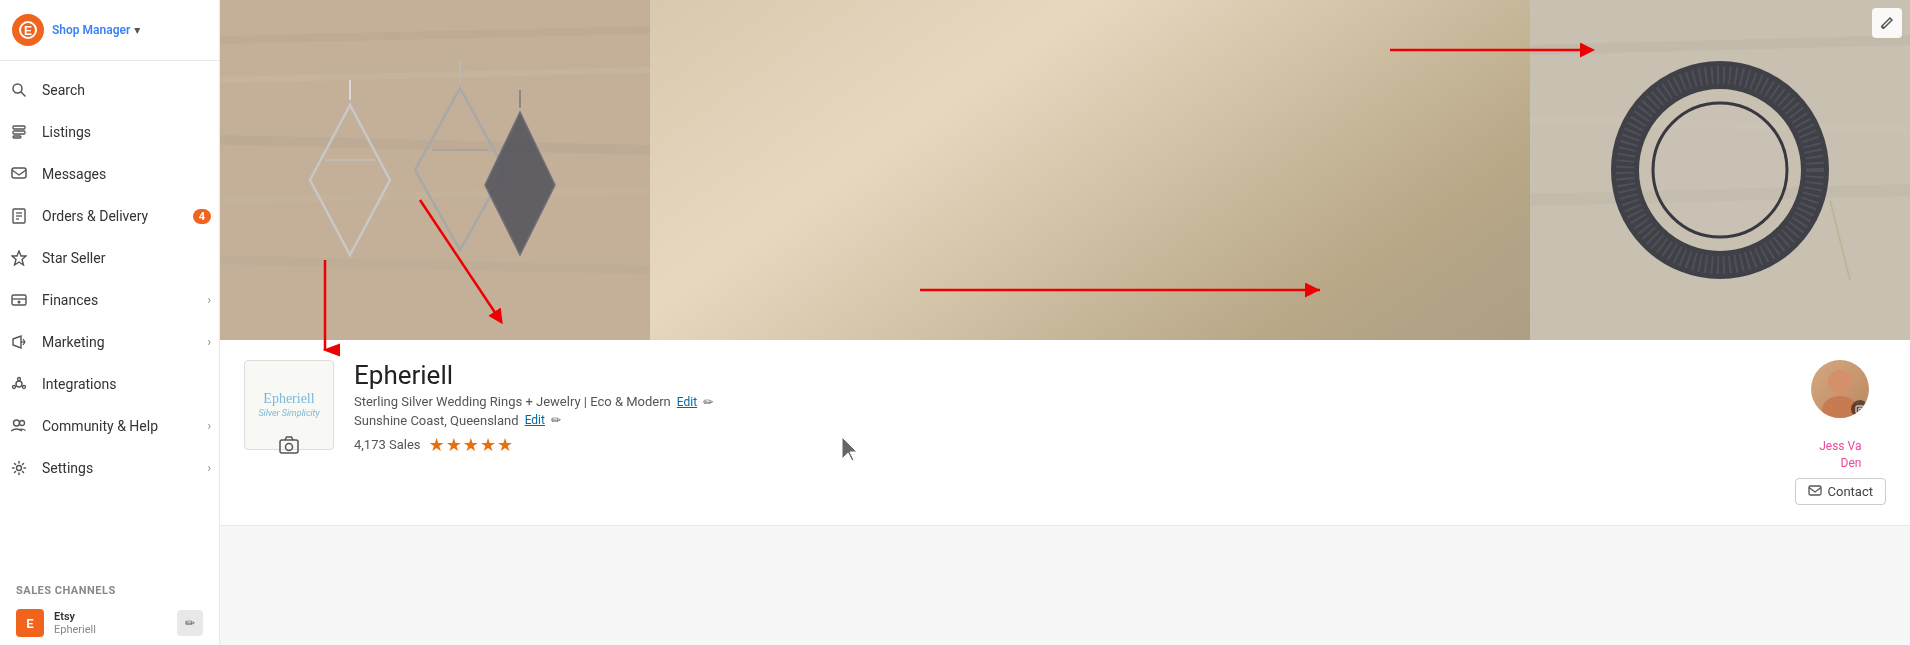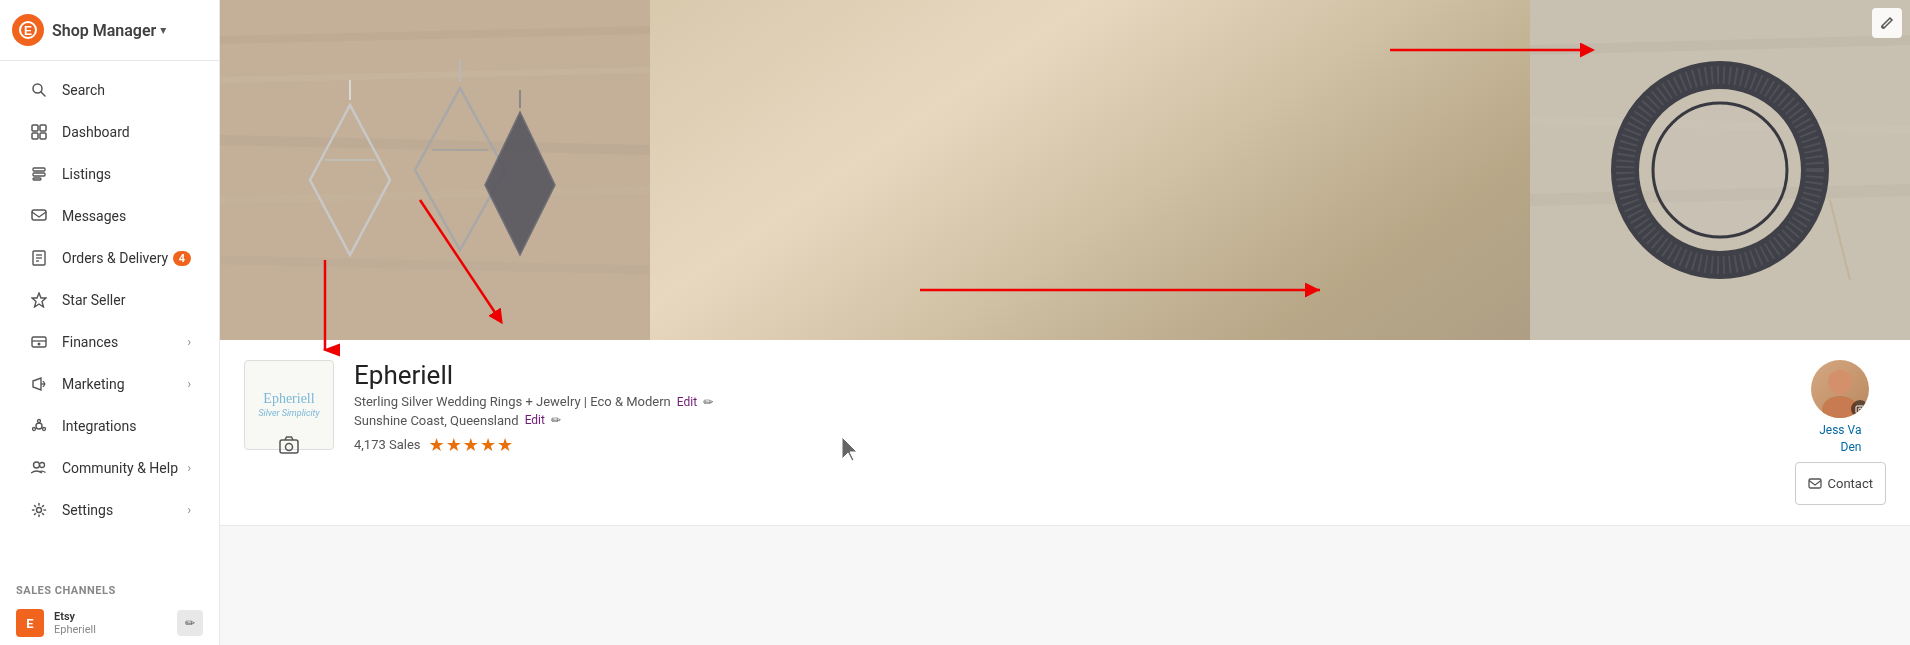--- a/index.html
+++ b/index.html
@@ -31,39 +31,39 @@
       border-radius: 50%;
       display: flex;
       align-items: center;
       justify-content: center;
       color: #fff;
       font-size: 16px;
       margin-right: 8px;
       flex-shrink: 0;
     }
     .sidebar-header .title-text {
-      font-size: 16px;
+      font-size: 12px;
       font-weight: 600;
-      color: #404040;
+      color: #3b82f6;
     }
     .sidebar-header .chevron {
       margin-left: 4px;
       font-size: 12px;
       color: #555;
     }
 
     .sidebar-nav {
       flex: 1;
       padding: 8px 0;
     }
 
     .nav-item {
       display: flex;
       align-items: center;
-      padding: 10px 28px;
+      padding: 10px 8px;
       cursor: pointer;
       color: #333;
       font-size: 14px;
       position: relative;
       text-decoration: none;
     }
     .nav-item .nav-icon {
       width: 22px;
       height: 22px;
       margin-right: 12px;
@@ -301,22 +301,23 @@
     }
     .shop-subtitle {
       font-size: 13px;
       color: #555;
       margin-bottom: 4px;
       display: flex;
       align-items: center;
       gap: 6px;
     }
     .edit-link {
-      color: #701a75;
+      color: #0369a1;
       font-size: 12px;
+      text-decoration: underline;
       cursor: pointer;
     }
     .edit-icon { font-size: 12px; color: #555; cursor: pointer; }
     .shop-location {
       font-size: 13px;
       color: #555;
       margin-bottom: 6px;
       display: flex;
       align-items: flex-start;
       gap: 6px;
@@ -366,32 +367,32 @@
       width: 18px;
       height: 18px;
       display: flex;
       align-items: center;
       justify-content: center;
       font-size: 10px;
       color: #fff;
     }
     .user-names {
       font-size: 12px;
-      color: #0369a1;
+      color: #ec4899;
       text-align: right;
-      margin-top: 4px;
+      margin-top: 20px;
       line-height: 1.4;
     }
     .contact-btn {
       display: flex;
-      align-items: flex-end;
+      align-items: flex-start;
       gap: 6px;
       border: 1px solid #ccc;
       border-radius: 4px;
-      padding: 13px 12px;
+      padding: 5px 12px;
       font-size: 13px;
       color: #444;
       cursor: pointer;
       margin-top: 6px;
       background: #fff;
     }
 
     
     .red-arrow-svg {
       position: absolute;
@@ -420,31 +421,20 @@
     <div class="nav-item">
       <span class="nav-icon">
         <svg width="16" height="16" viewBox="0 0 16 16" fill="none">
             <circle cx="6.5" cy="6.5" r="4.5" stroke="#555" stroke-width="1.5"></circle>
             <line x1="10" y1="10" x2="14" y2="14" stroke="#555" stroke-width="1.5" stroke-linecap="round"></line>
           </svg>
       </span>
       <span class="nav-label">Search</span>
     </div>
 
-    <div class="nav-item">
-      <span class="nav-icon">
-        <svg width="16" height="16" viewBox="0 0 16 16">
-            <rect x="1" y="1" width="6" height="6" rx="1" fill="none" stroke="#555" stroke-width="1.5"></rect>
-            <rect x="9" y="1" width="6" height="6" rx="1" fill="none" stroke="#555" stroke-width="1.5"></rect>
-            <rect x="1" y="9" width="6" height="6" rx="1" fill="none" stroke="#555" stroke-width="1.5"></rect>
-            <rect x="9" y="9" width="6" height="6" rx="1" fill="none" stroke="#555" stroke-width="1.5"></rect>
-          </svg>
-      </span>
-      <span class="nav-label">Dashboard</span>
-    </div>
 
     <div class="nav-item">
       <span class="nav-icon">
         <svg width="16" height="16" viewBox="0 0 16 16">
             <rect x="2" y="2" width="12" height="3" rx="1" fill="none" stroke="#555" stroke-width="1.3"></rect>
             <rect x="2" y="7" width="12" height="3" rx="1" fill="none" stroke="#555" stroke-width="1.3"></rect>
             <rect x="2" y="12" width="8" height="2" rx="1" fill="none" stroke="#555" stroke-width="1.3"></rect>
           </svg>
       </span>
       <span class="nav-label">Listings</span>

